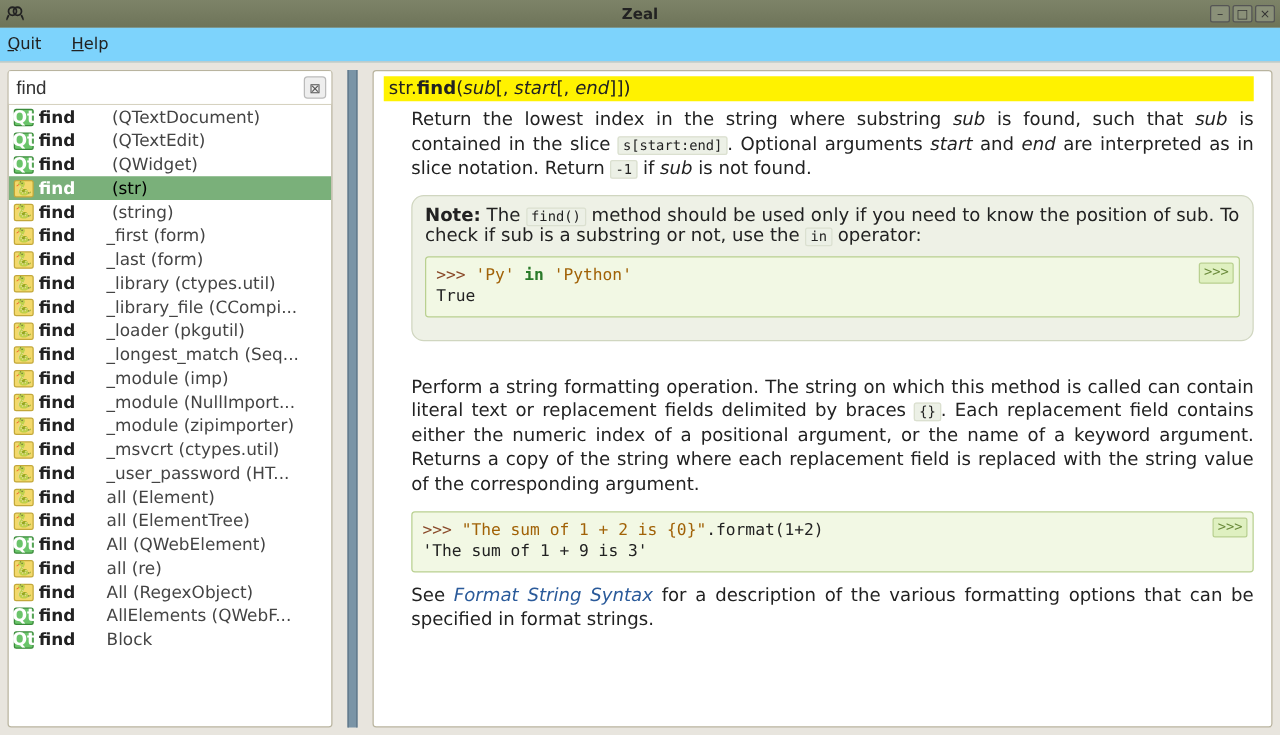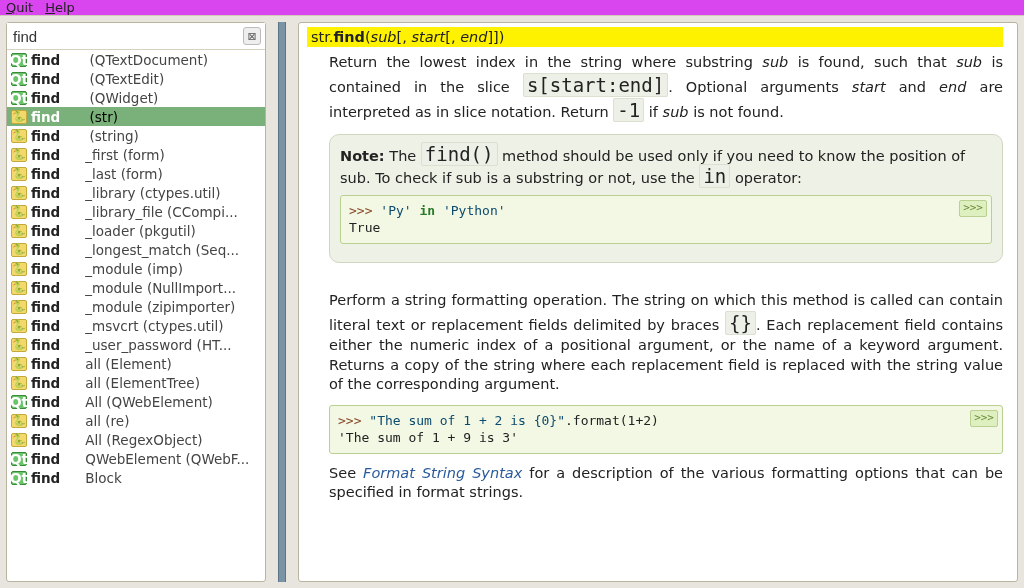--- a/index.html
+++ b/index.html
@@ -3,21 +3,21 @@
 <meta charset="utf-8">
 <style>
 * { box-sizing: border-box; margin: 0; padding: 0; }
 html, body { width: 1024px; height: 588px; overflow: hidden; font-family: "DejaVu Sans", "Liberation Sans", Arial, sans-serif; font-size: 13px; }
 .window { width: 1024px; height: 588px; background: #989d87; display: flex; flex-direction: column; }
 .titlebar { height: 22px; background: linear-gradient(#7d8368, #6e7459); display: flex; align-items: center; color: #1d1f17; font-size: 12px; position: relative; }
 .titlebar .icon { width: 16px; height: 16px; margin-left: 4px; display:flex; align-items:center; justify-content:center;}
 .titlebar .title { position:absolute; left:0; right:0; text-align:center; font-weight:bold; color:#222; pointer-events:none;}
 .titlebar .controls { position:absolute; right:4px; display:flex; gap:2px; }
 .titlebar .controls span { width:16px; height:14px; border:1px solid #555; background:#8a9078; border-radius:2px; font-size:10px; display:flex; align-items:center; justify-content:center; color:#333;}
-.menubar { height: 16px; background: #d946ef; display:flex; align-items:center; padding: 0 6px; gap: 12px; border-bottom: 1px solid #cfcabd; }
+.menubar { height: 28px; background: #7dd3fc; display:flex; align-items:center; padding: 0 6px; gap: 24px; border-bottom: 1px solid #cfcabd; }
 .menubar span { color:#222; }
 .menubar span u { text-decoration: underline; }
 .body { flex:1; background:#e8e5de; padding: 6px; display:flex; gap:12px; min-height:0; }
 .sidebar { width: 260px; display:flex; flex-direction:column; background:#fff; border:1px solid #b9b49f; border-radius:3px; min-height:0;}
 .search-wrap { position:relative; border-bottom:1px solid #d6d2c0; }
 .search { width:100%; height:26px; padding:2px 24px 2px 6px; font-size:15px; border:none; outline:none; background:#fff; color:#333; }
 .search-clear { position:absolute; right:4px; top:4px; width:18px; height:18px; border:1px solid #bbb; border-radius:3px; background:#eee; display:flex; align-items:center; justify-content:center; font-size:11px; color:#555; cursor:pointer;}
 .results { flex:1; overflow:hidden; }
 .result-item { display:flex; align-items:center; height:19px; padding:0 4px; gap:4px; white-space:nowrap; overflow:hidden; text-overflow:ellipsis; font-size:13.5px; color:#222; cursor:pointer;}
 .result-item.selected { background:#7ab07a; color:#fff; }
@@ -33,35 +33,51 @@
 .content-scroll::-webkit-scrollbar { width:14px; }
 .content-scroll::-webkit-scrollbar-thumb { background:#c6d4c6; border:1px solid #9ab09a; border-radius:6px;}
 .content-scroll::-webkit-scrollbar-track { background:#eef2ec; }
 .sig { padding:2px 4px; font-family: inherit; }
 .sig.hl { background:#fff200; }
 .sig .cls { }
 .sig .name { font-weight:bold; }
 .sig .arg { font-style:italic; }
 .desc { margin:6px 0 10px 22px; text-align:justify; line-height:1.35; }
 .desc .em { font-style:italic; }
-code.inline { font-family:"DejaVu Sans Mono",monospace; font-size:19px; background:#ecf0e6; padding:0 3px; border:1px solid #dbe0d0; border-radius:2px; }
+code.inline { font-family:"DejaVu Sans Mono",monospace; font-size:11px; background:#ecf0e6; padding:0 3px; border:1px solid #dbe0d0; border-radius:2px; }
 .note { margin:8px 0 8px 22px; background:#eef1e6; border:1px solid #d0d6c0; border-radius:10px; padding:8px 10px; }
 .note .note-label { font-weight:bold; }
 pre.code { margin:8px 0 10px 22px; background:#f2f8e4; border:1px solid #b9d090; border-radius:3px; padding:6px 8px; font-family:"DejaVu Sans Mono",monospace; font-size:13px; line-height:1.35; position:relative; white-space:pre; overflow:hidden;}
 pre.code .prompt { color:#8a4a2a; }
-pre.code .str { color:#0c4a6e; }
+pre.code .str { color:#a16207; }
 pre.code .kw { color:#2a7a2a; font-weight:bold; }
 pre.code .chev { position:absolute; right:4px; top:4px; background:#dff0c0; border:1px solid #b9d090; padding:0 3px; font-size:11px; color:#6a8a3a; border-radius:2px;}
 .section-gap { height:14px; }
 a.doclink { color:#2a5a9a; font-style:italic; text-decoration:none; }
 </style>
 </head>
 <body>
 
 <div class="window">
+  <div class="titlebar">
+    <span class="icon">
+      <svg width="14" height="14" viewBox="0 0 14 14">
+          <circle cx="5" cy="5" r="3.2" fill="none" stroke="#222" stroke-width="1.4"></circle>
+          <circle cx="9" cy="5" r="3.2" fill="none" stroke="#222" stroke-width="1.4"></circle>
+          <line x1="2" y1="8" x2="0" y2="12" stroke="#222" stroke-width="1.4"></line>
+          <line x1="12" y1="8" x2="14" y2="12" stroke="#222" stroke-width="1.4"></line>
+        </svg>
+    </span>
+    <span class="title">Zeal</span>
+    <div class="controls">
+      <span>–</span>
+      <span>□</span>
+      <span>×</span>
+    </div>
+  </div>
 
   <div class="menubar">
     <span><u>Q</u><span></span>uit</span>
     <span><u>H</u><span></span>elp</span>
   </div>
 
   <div class="body">
     <div class="sidebar">
       <div class="search-wrap">
         <input class="search" value="find" style="">
@@ -147,21 +163,21 @@
           <div class="result-item">
             <span class="ds-icon ds-py" style="font-size: 11px;">🐍</span>
             <span><span class="func">find</span><span class="ctx">all (re)</span></span>
           </div>
           <div class="result-item">
             <span class="ds-icon ds-py" style="font-size: 11px;">🐍</span>
             <span><span class="func">find</span><span class="ctx">All (RegexObject)</span></span>
           </div>
           <div class="result-item">
             <span class="ds-icon ds-qt">Qt</span>
-            <span><span class="func">find</span><span class="ctx">QWebElement (QWebF...</span></span>
+            <span><span class="func">find</span><span class="ctx">AllElements (QWebF...</span></span>
           </div>
           <div class="result-item">
             <span class="ds-icon ds-qt">Qt</span>
             <span><span class="func">find</span><span class="ctx">Block</span></span>
           </div>
         </div>
     </div>
     <div class="splitter"></div>
     <div class="content">
       <div class="content-scroll">

